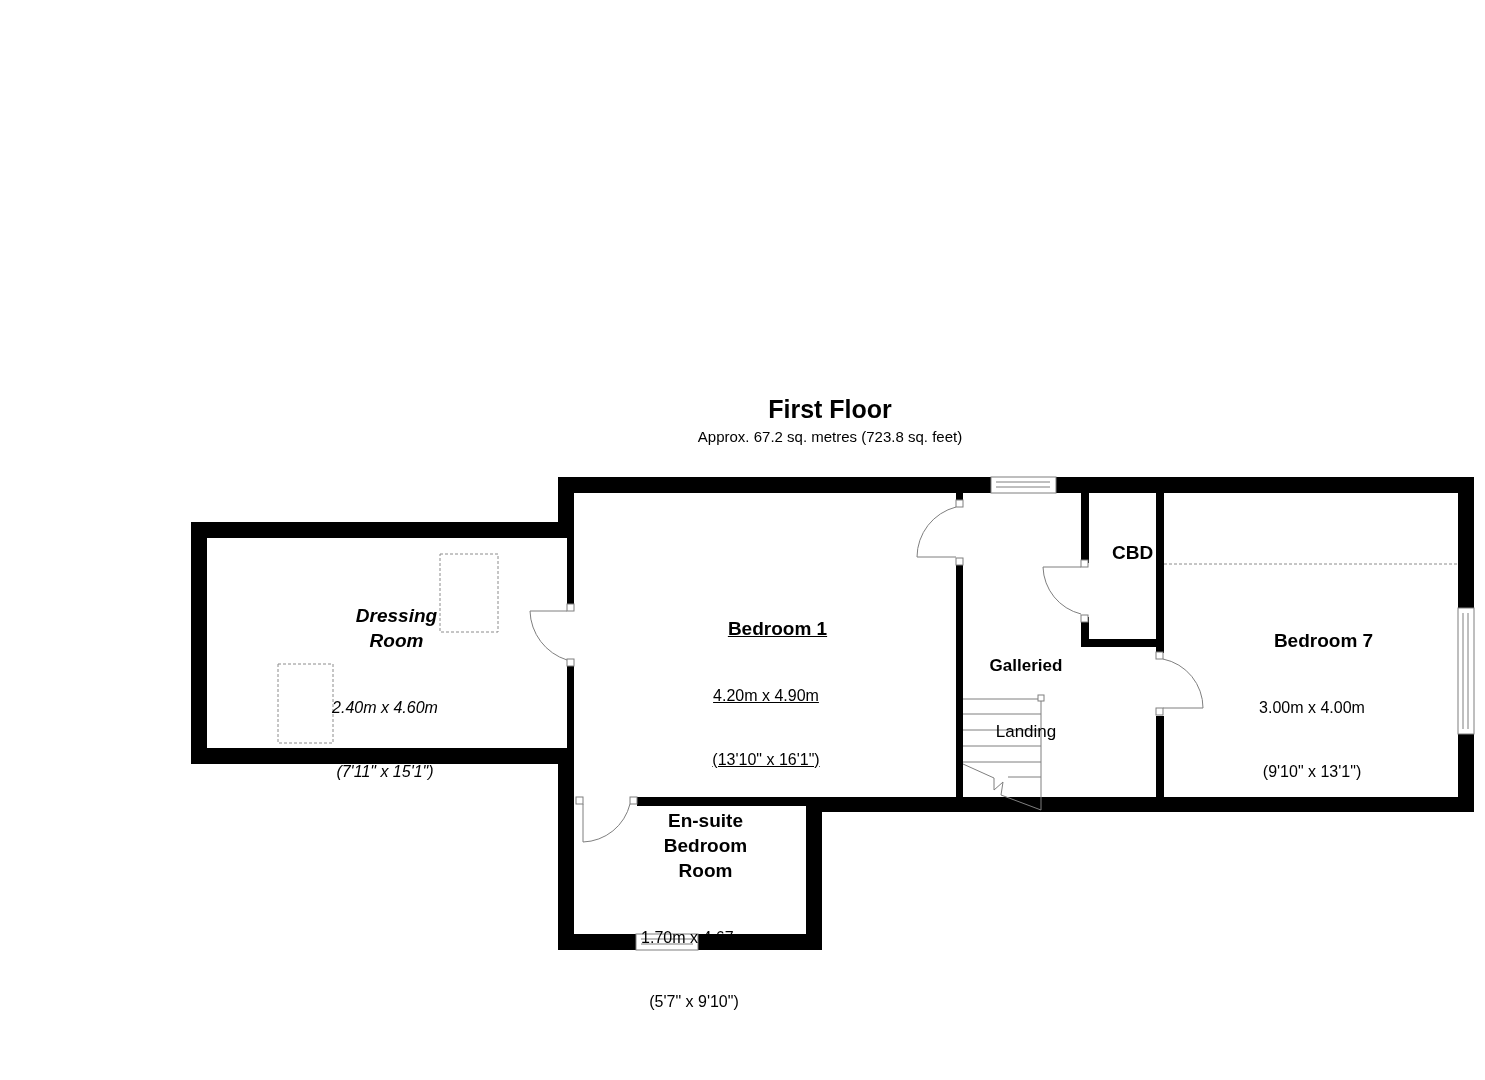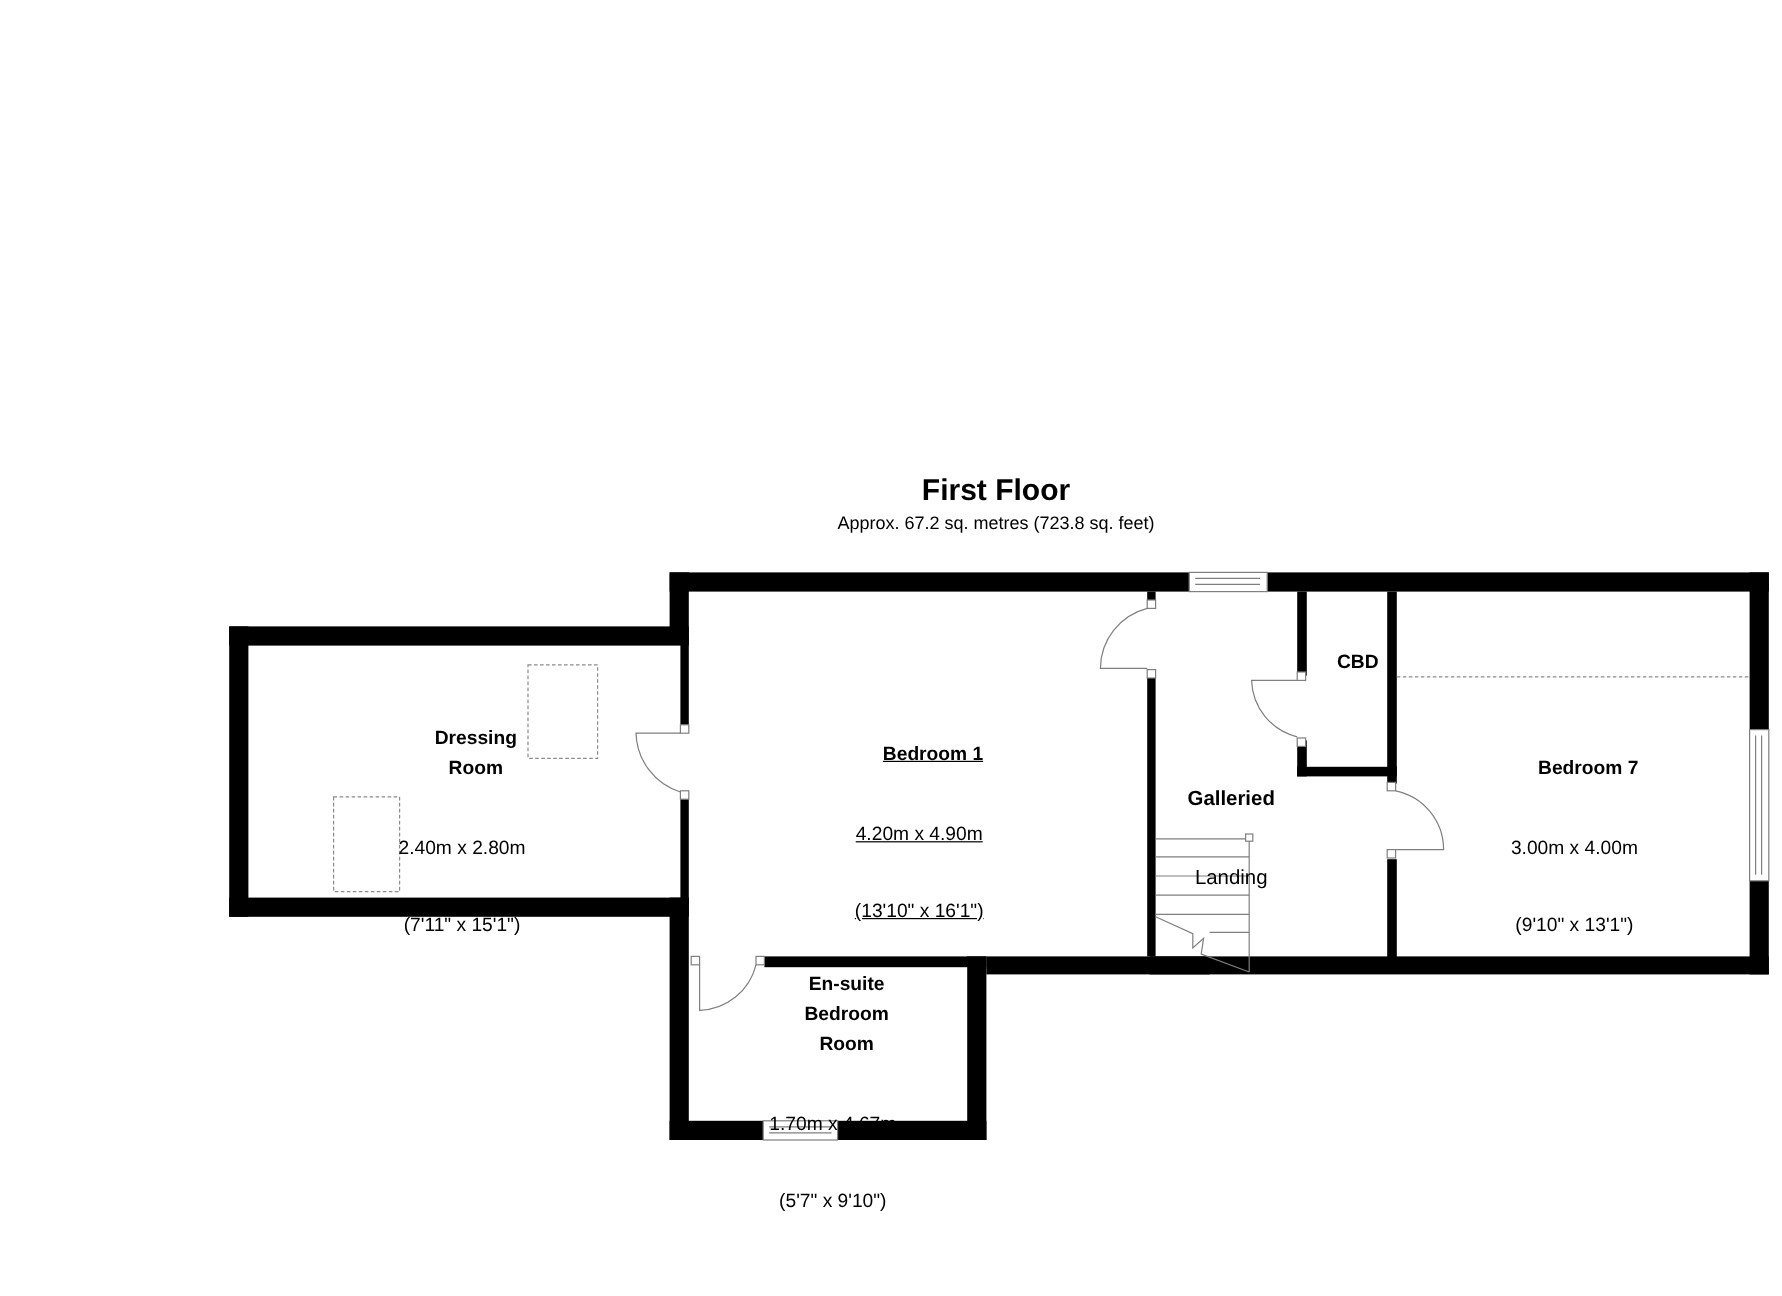--- a/index.html
+++ b/index.html
@@ -1,21 +1,21 @@
 <!DOCTYPE html>
 <html><head>
 <meta charset="utf-8">
 <style>
   html,body{margin:0;padding:0;background:#ffffff;}
   body{width:1485px;height:1080px;position:relative;overflow:hidden;font-family:"Liberation Sans",sans-serif;color:#000;}
   svg{position:absolute;left:0;top:0;}
   .title{position:absolute;left:0;width:1660px;top:395px;text-align:center;font-weight:bold;font-size:25px;}
   .subtitle{position:absolute;left:0;width:1660px;top:428px;text-align:center;font-size:15px;}
   .label{position:absolute;text-align:center;line-height:1.05;}
-  .label .name{font-weight:bold;font-size:16px;display:block;line-height:25px;padding-left:23px;}
+  .label .name{font-weight:bold;font-size:19px;display:block;line-height:25px;padding-left:23px;}
   .label .dim{font-size:16px;display:block;line-height:18px;margin-top:46px;}
 </style>
 </head>
 <body>
 
 <div class="title">First Floor</div>
 <div class="subtitle">Approx. 67.2 sq. metres (723.8 sq. feet)</div>
 
 <svg width="1485" height="1080" viewBox="0 0 1485 1080">
   <g fill="#000">
@@ -96,24 +96,24 @@
     <path d="M963 764 L994 778 L994 790 L1003 782 L1001 795 L1041 810"></path>
   </g>
 
   <g fill="none" stroke="#8c8c8c" stroke-width="1" stroke-dasharray="3,2">
     <rect x="440" y="554" width="58" height="78"></rect>
     <rect x="278" y="664" width="55" height="79"></rect>
     <line x1="1164" y1="564" x2="1458" y2="564"></line>
   </g>
 </svg>
 
-<div class="label" style="left:300px;top:603px;width:170px;">
+<div class="label" style="left:300px;top:603px;width:170px;font-style:italic;">
   <span class="name">Dressing</span>
   <span class="name">Room</span>
-  <span class="dim">2.40m x 2.80m</span>
+  <span class="dim">2.40m x 4.60m</span>
   <span class="dim">(7'11" x 15'1")</span>
 </div>
 
 <div class="label" style="left:666px;top:616px;width:200px;text-decoration:underline;">
   <span class="name">Bedroom 1</span>
   <span class="dim">4.20m x 4.90m</span>
   <span class="dim">(13'10" x 16'1")</span>
 </div>
 
 <div class="label" style="left:970px;top:610px;width:112px;">

